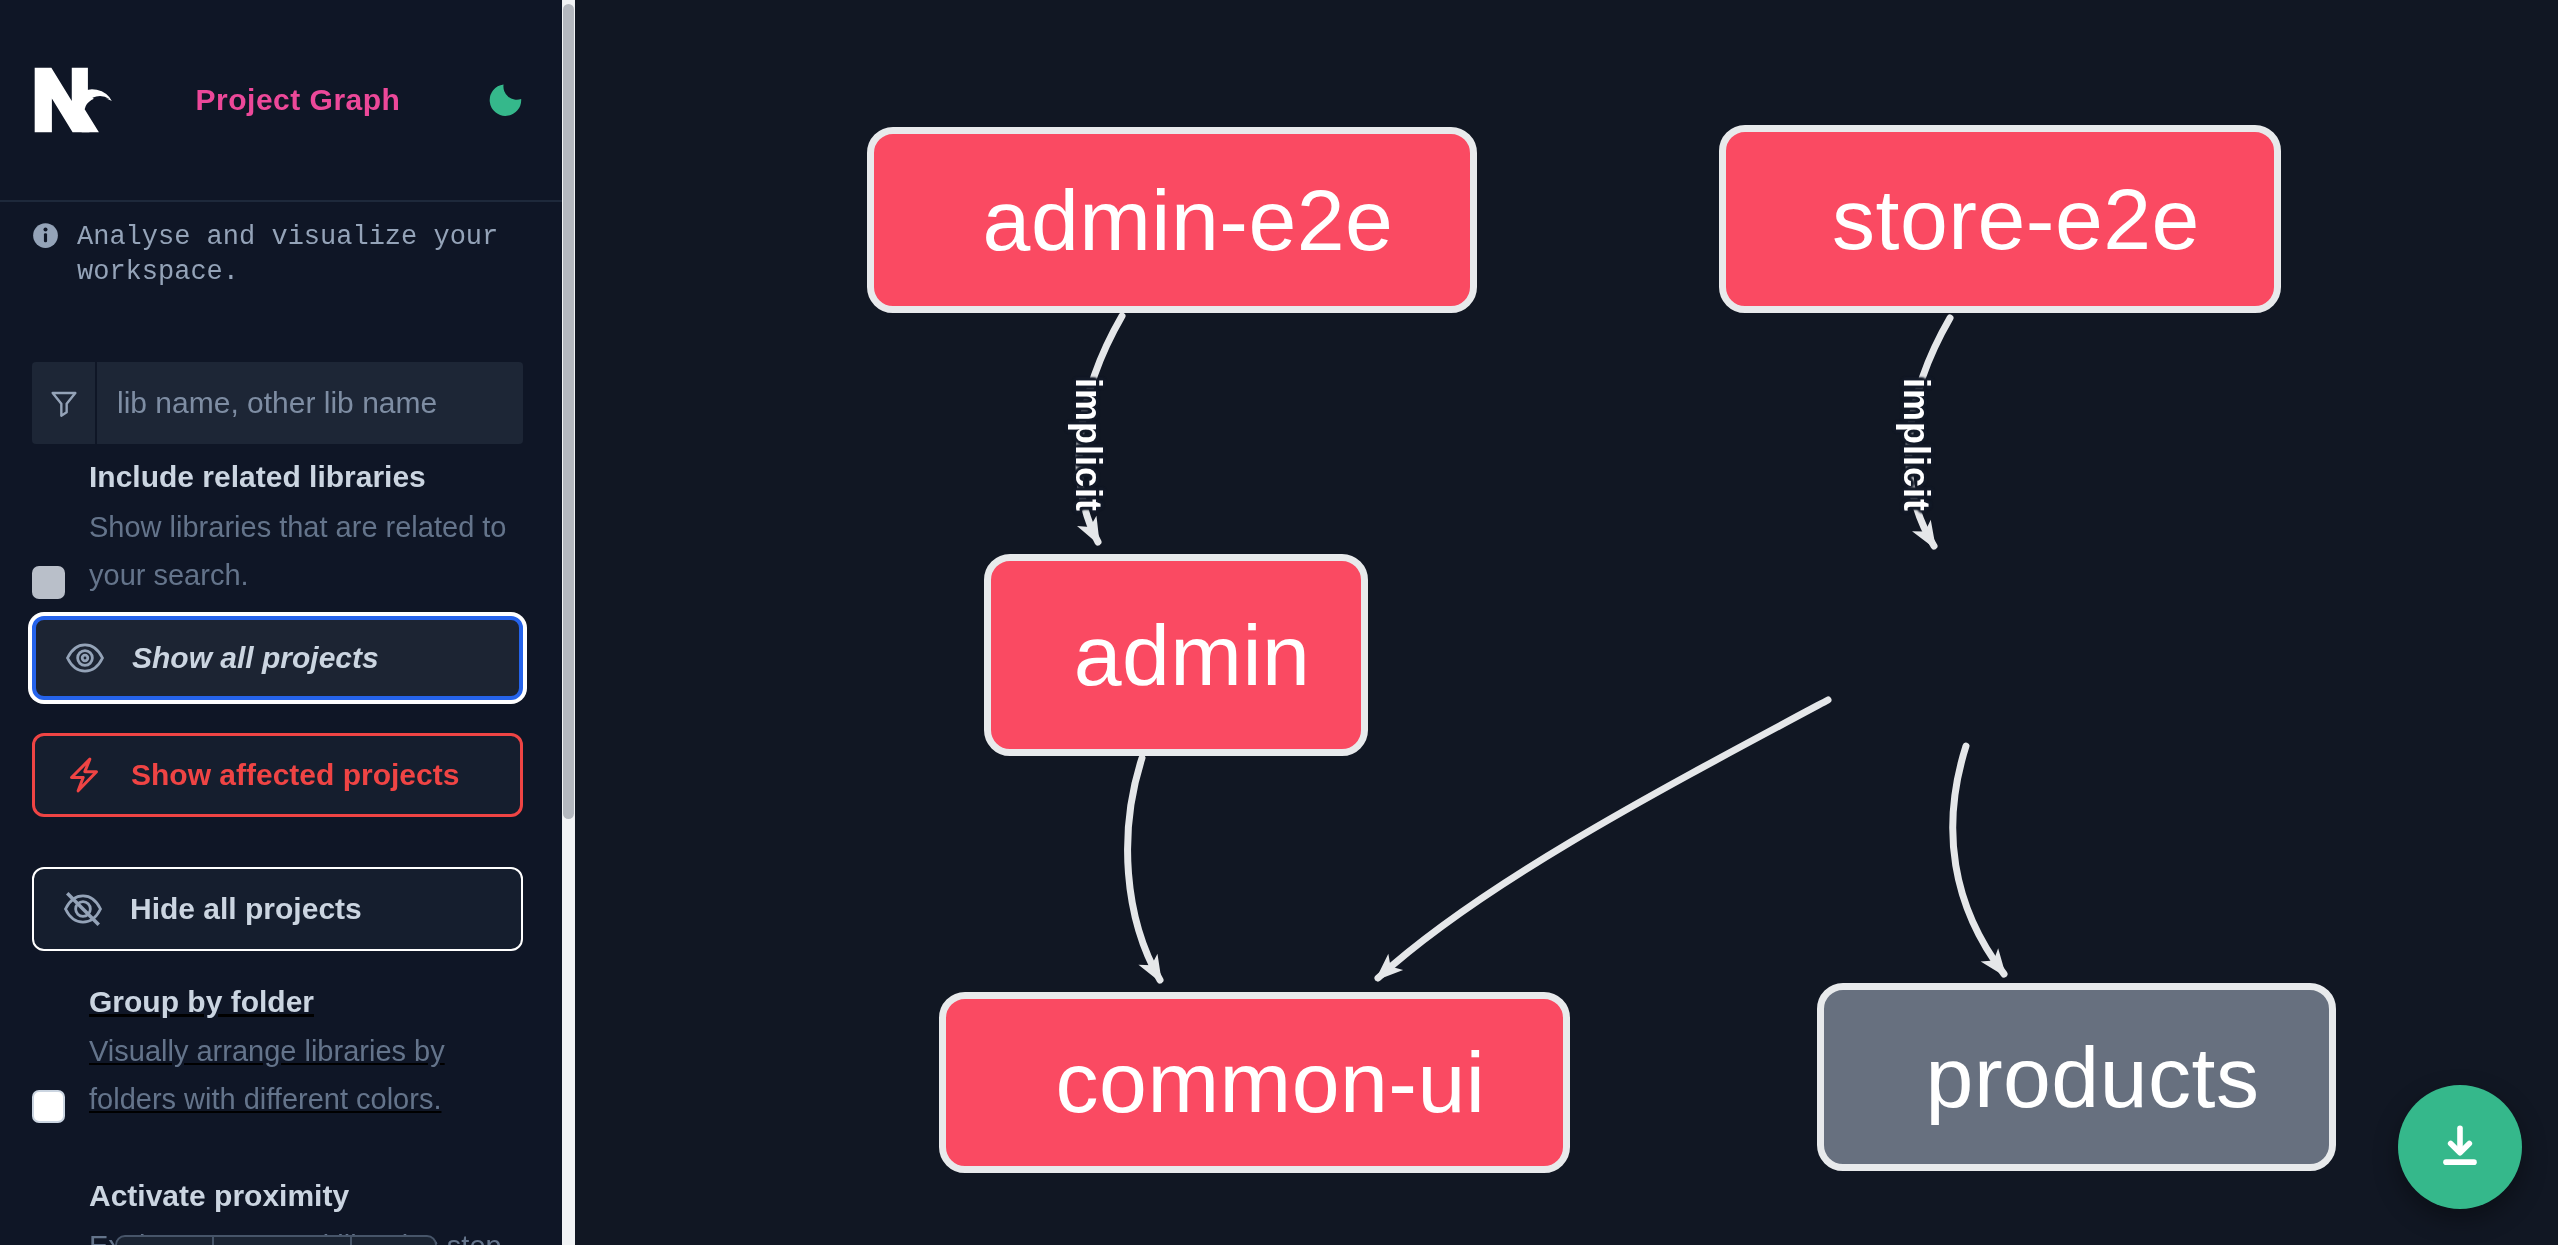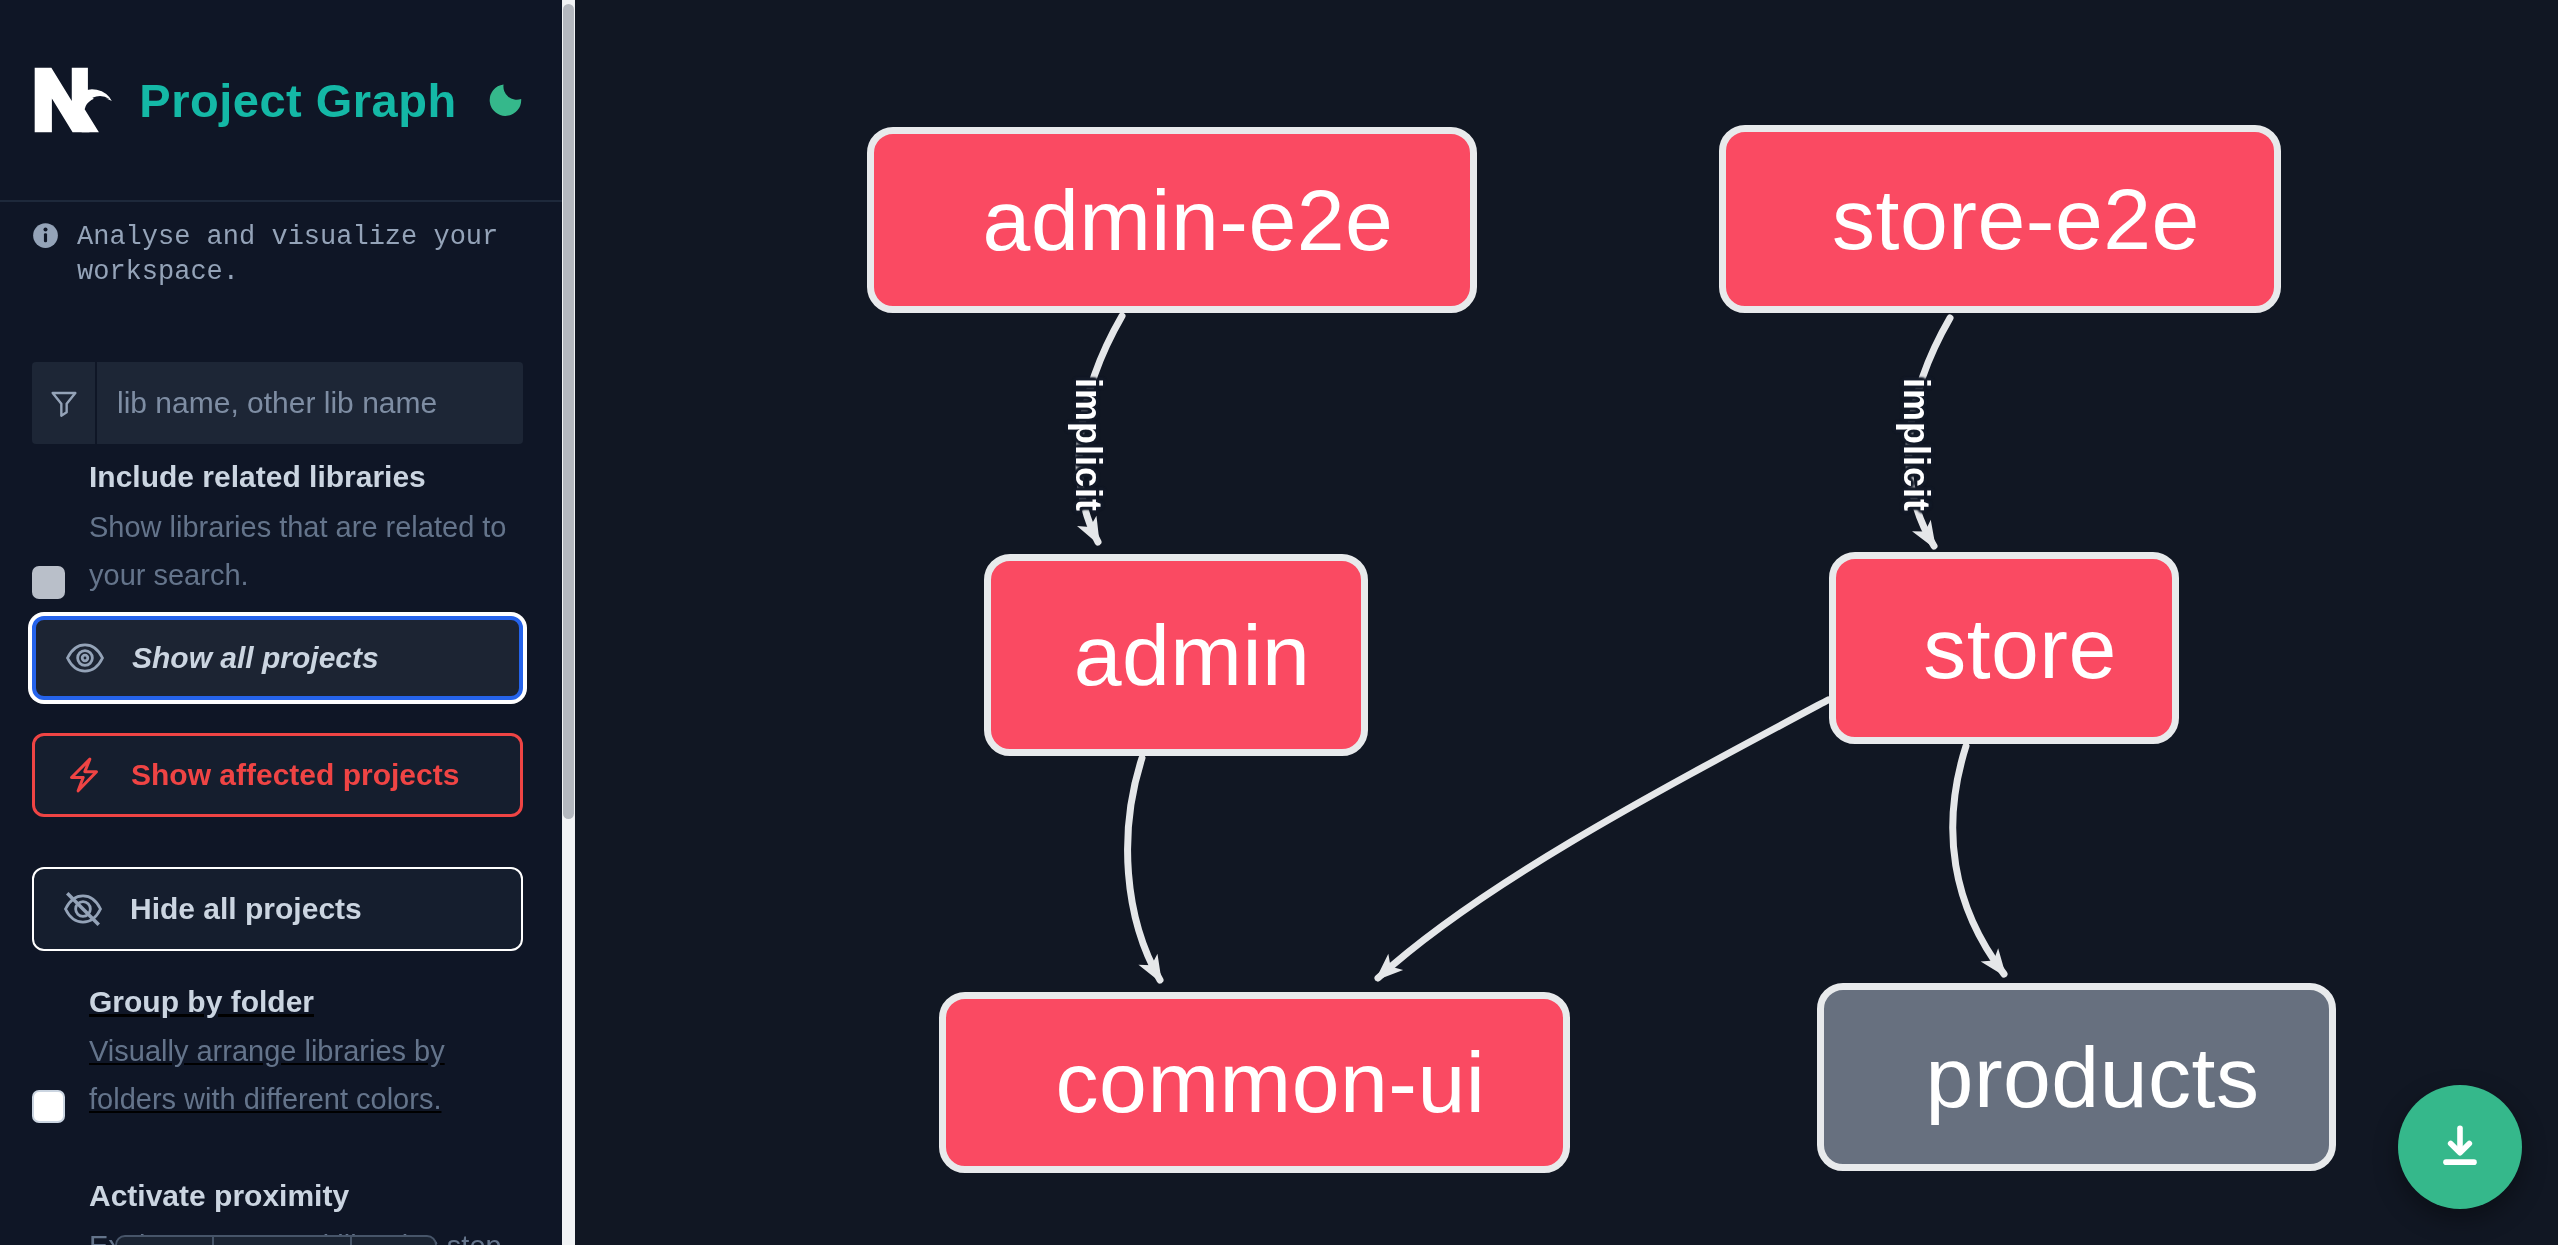--- a/index.html
+++ b/index.html
@@ -3,21 +3,21 @@
 <meta charset="utf-8">
 <style>
   html,body{margin:0;padding:0;background:#0b1220;}
   *{box-sizing:border-box;font-family:"Liberation Sans",sans-serif;}
   .app{position:relative;width:2558px;height:1245px;overflow:hidden;background:#111723;}
 
   
   .sidebar{position:absolute;left:0;top:0;width:562px;height:1245px;background:#0f1626;overflow:hidden;}
   .sb-header{height:200px;display:flex;align-items:center;padding:0 32px;}
   .nx-logo{width:86px;height:72px;flex:0 0 auto;}
-  .sb-title{flex:1;text-align:center;color:#14b8a6;font-size:47px;font-weight:700;letter-spacing:.5px;}
+  .sb-title{flex:1;text-align:center;color:#ec4899;font-size:30px;font-weight:700;letter-spacing:.5px;}
   .moon-btn{width:52px;height:52px;flex:0 0 auto;display:flex;align-items:center;justify-content:center;cursor:pointer;}
   .sb-divider{border-bottom:2px solid #1e293b;}
 
   .info-row{display:flex;align-items:flex-start;gap:18px;padding:18px 32px 0 32px;}
   .info-icon{width:27px;height:27px;flex:0 0 auto;margin-top:2px;}
   .info-text{color:#94a3b8;font-size:27px;line-height:1.3;font-family:Liberation Mono, monospace;}
 
   .search-box{margin:72px 32px 0 32px;height:82px;width:491px;background:#1d2636;border-radius:4px;display:flex;align-items:stretch;overflow:hidden;}
   .search-icon-cell{width:65px;display:flex;align-items:center;justify-content:center;border-right:2px solid #0f1626;}
   .search-input{flex:1;background:transparent;border:none;outline:none;color:#cbd5e1;font-size:30px;padding:0 20px;}
@@ -206,23 +206,20 @@
 
     <div class="gnode node-pink n-admin-e2e">
       <span class="nlabel">admin-e2e</span>
     </div>
     <div class="gnode node-pink n-store-e2e">
       <span class="nlabel">store-e2e</span>
     </div>
     <div class="gnode node-pink n-admin">
       <span class="nlabel">admin</span>
     </div>
-    <div class="gnode node-pink n-store">
-      <span class="nlabel">store</span>
-    </div>
     <div class="gnode node-pink n-common-ui">
       <span class="nlabel">common-ui</span>
     </div>
     <div class="gnode node-gray n-products">
       <span class="nlabel">products</span>
     </div>
 
     <div class="fab">
       <svg width="56" height="56" viewBox="0 0 24 24" fill="none" stroke="#ffffff" stroke-width="2.4" stroke-linecap="round" stroke-linejoin="round">
         <path d="M12 4 V13.5"></path>

